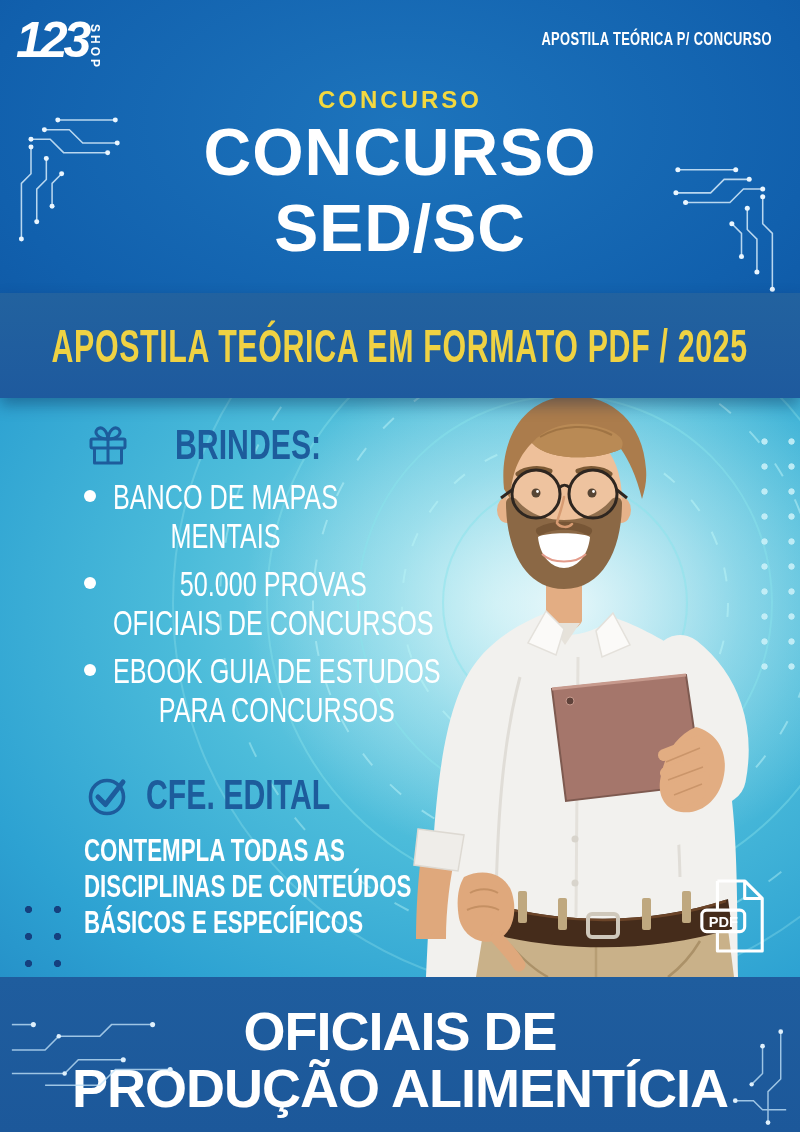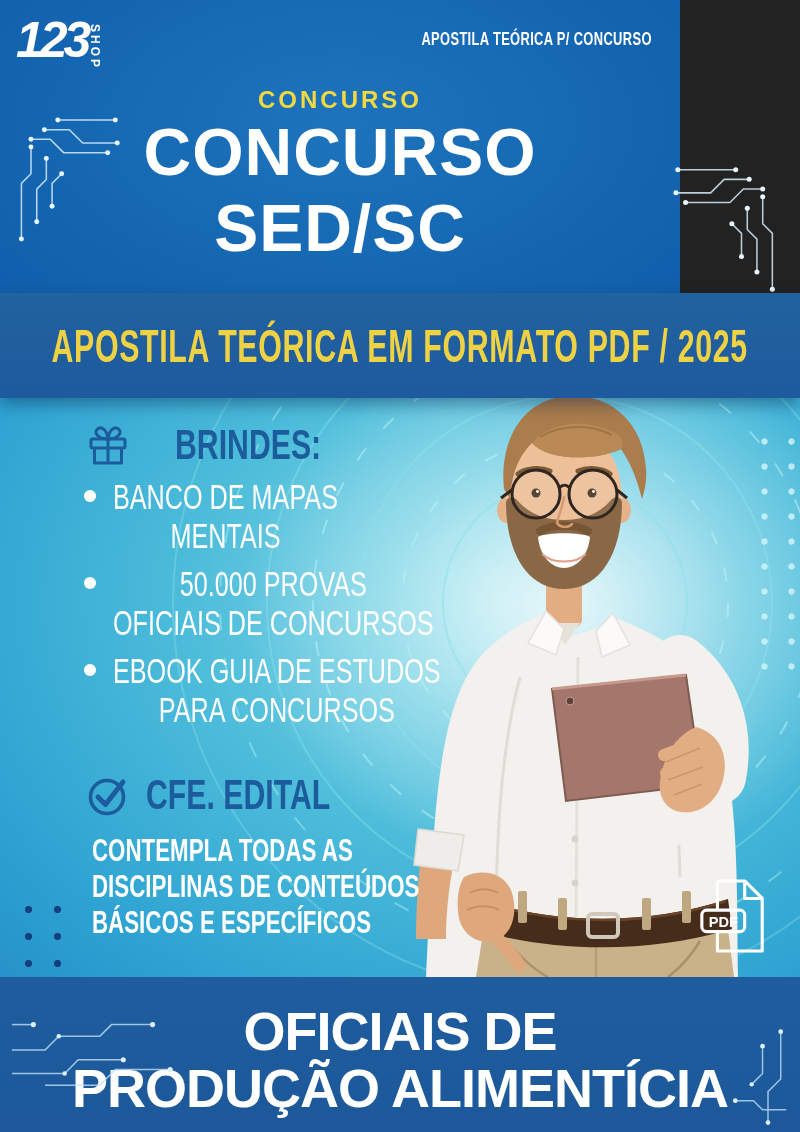--- a/index.html
+++ b/index.html
@@ -3,21 +3,21 @@
 <meta charset="utf-8">
 <style>
   html,body{margin:0;padding:0;background:#222;}
   .poster{
     position:relative;width:800px;height:1132px;overflow:hidden;
     font-family:"Liberation Sans","DejaVu Sans",sans-serif;
     -webkit-font-smoothing:antialiased;
   }
   
   .top{
-    position:absolute;left:0;top:0;width:680px;height:293px;
+    position:absolute;left:0;top:0;width:800px;height:293px;
     background:radial-gradient(ellipse 760px 430px at 50% 42%, #1d74bc 0%, #1160ad 55%, #0b4d9a 100%);
   }
   .band1{
     position:absolute;left:0;top:293px;width:800px;height:105px;
     background:linear-gradient(180deg,#22629f 0%,#1e5a9e 100%);
     display:flex;align-items:center;justify-content:center;
     box-shadow:0 7px 14px rgba(4,30,70,.38);
     z-index:5;
   }
   .mid{
@@ -53,21 +53,21 @@
   .feature-head{position:absolute;display:flex;align-items:center;gap:14px;color:#1d5c9c;}
   .feature-head .txt{font-weight:bold;font-size:42px;}
   .feature-head .txt .cond{transform:scaleX(.72);}
   .brindes-head{left:84px;top:46px;gap:43px;}
   .edital-head{left:84px;top:396px;}
   .bullets{position:absolute;left:84px;top:102px;list-style:none;margin:0;padding:0;}
   .bullets li{display:flex;margin-bottom:9px;}
   .bullet-dot{width:12px;height:12px;border-radius:50%;background:#fff;margin:13px 17px 0 0;flex:0 0 auto;}
   .bullet-text{color:#fff;font-weight:normal;font-size:35px;line-height:39px;text-align:center;}
   .bullet-text .cond{display:block;transform:scaleX(.72);}
-  .edital-body{position:absolute;left:92px;top:458px;color:#fff;font-weight:bold;font-size:31px;line-height:36px;}
+  .edital-body{position:absolute;left:84px;top:458px;color:#fff;font-weight:bold;font-size:31px;line-height:36px;}
   .edital-body .cond{display:block;transform:scaleX(.72);}
   
   .circuit{position:absolute;pointer-events:none;}
   .c-tl{left:8px;top:112px;width:115px;height:135px;}
   .c-tr{left:668px;top:162px;width:120px;height:135px;transform:scaleX(-1);}
   .c-bl{left:6px;top:1010px;width:215px;height:80px;}
   .c-br{left:722px;top:1028px;width:72px;height:100px;}
   .dots-left{position:absolute;left:10px;top:518px;width:62px;height:82px;
     background-image:radial-gradient(circle,#15407f 3.2px,transparent 4px);
     background-size:29px 27px;background-position:4px 3px;}

